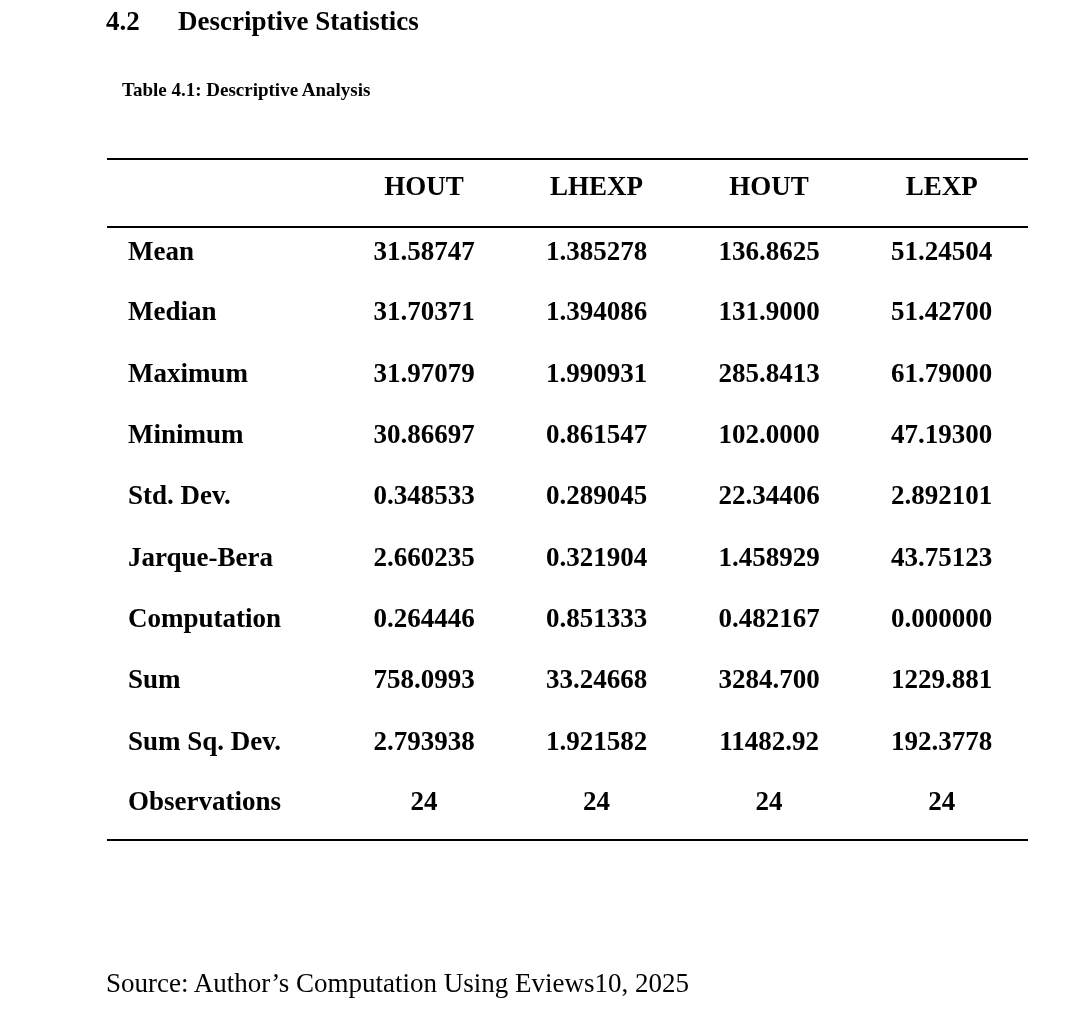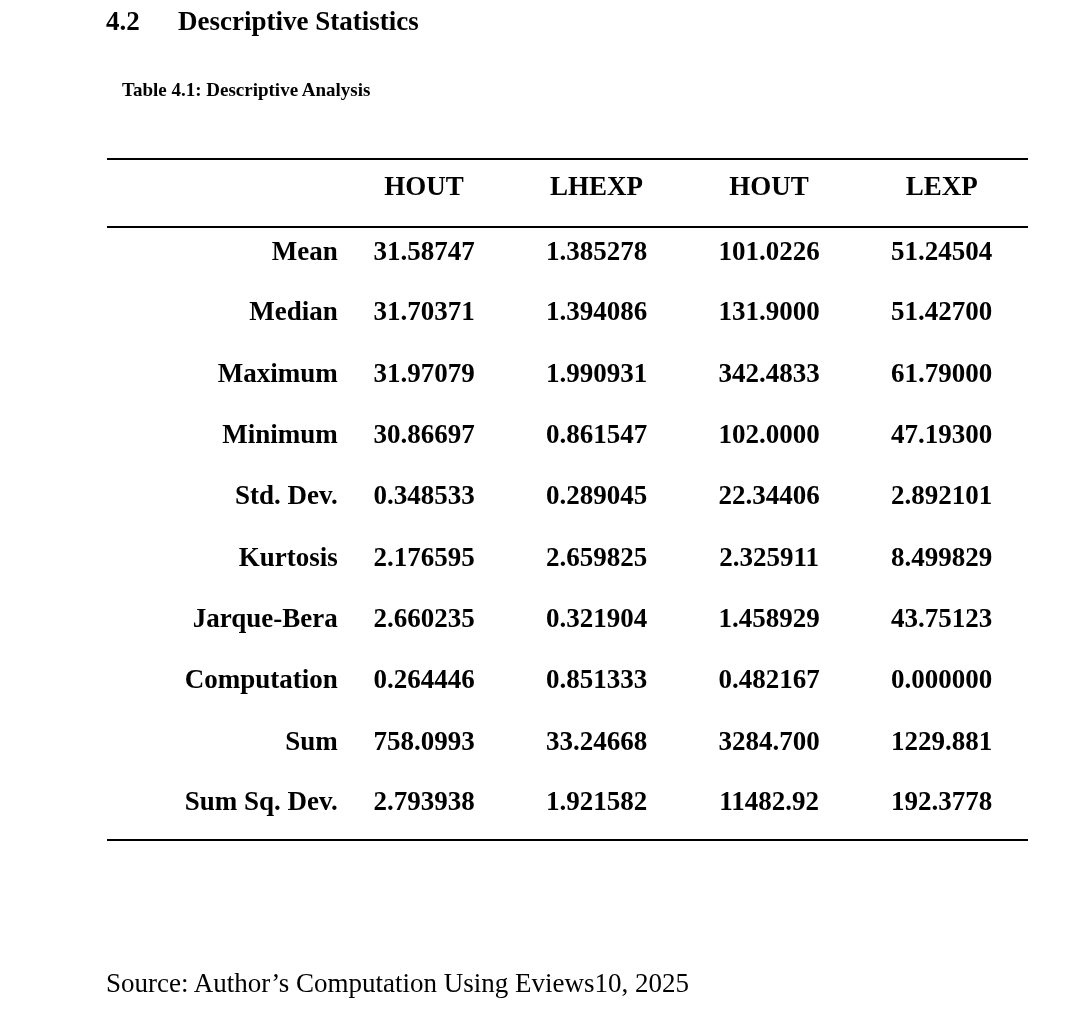--- a/index.html
+++ b/index.html
@@ -56,21 +56,21 @@
     vertical-align: middle;
     padding: 0 0 14px 0;
   }
   table.stats-table th.label-col { text-align: left; }
   table.stats-table tbody tr { height: 61.3px; }
   table.stats-table td {
     vertical-align: middle;
     padding: 0 0 14px 0;
   }
   td.label {
-    text-align: right;
+    text-align: left;
     padding-left: 21px !important;
     font-weight: bold;
   }
   td.value {
     text-align: center;
     font-weight: bold;
   }
   .source-note {
     position: absolute;
     left: 78px;
@@ -106,57 +106,50 @@
           <th>LHEXP</th>
           <th>HOUT</th>
           <th>LEXP</th>
         </tr>
     </thead>
     <tbody id="table-body">
         <tr>
           <td class="label">Mean</td>
           <td class="value">31.58747</td>
           <td class="value">1.385278</td>
-          <td class="value">101.0226</td>
+          <td class="value">136.8625</td>
           <td class="value">51.24504</td>
         </tr>
         <tr>
           <td class="label">Median</td>
           <td class="value">31.70371</td>
           <td class="value">1.394086</td>
           <td class="value">131.9000</td>
           <td class="value">51.42700</td>
         </tr>
         <tr>
           <td class="label">Maximum</td>
           <td class="value">31.97079</td>
           <td class="value">1.990931</td>
-          <td class="value">342.4833</td>
+          <td class="value">285.8413</td>
           <td class="value">61.79000</td>
         </tr>
         <tr>
           <td class="label">Minimum</td>
           <td class="value">30.86697</td>
           <td class="value">0.861547</td>
           <td class="value">102.0000</td>
           <td class="value">47.19300</td>
         </tr>
         <tr>
           <td class="label">Std. Dev.</td>
           <td class="value">0.348533</td>
           <td class="value">0.289045</td>
           <td class="value">22.34406</td>
           <td class="value">2.892101</td>
-        </tr>
-        <tr>
-          <td class="label">Kurtosis</td>
-          <td class="value">2.176595</td>
-          <td class="value">2.659825</td>
-          <td class="value">2.325911</td>
-          <td class="value">8.499829</td>
         </tr>
         <tr>
           <td class="label">Jarque-Bera</td>
           <td class="value">2.660235</td>
           <td class="value">0.321904</td>
           <td class="value">1.458929</td>
           <td class="value">43.75123</td>
         </tr>
         <tr>
           <td class="label">Computation</td>
@@ -172,18 +165,25 @@
           <td class="value">3284.700</td>
           <td class="value">1229.881</td>
         </tr>
         <tr>
           <td class="label">Sum Sq. Dev.</td>
           <td class="value">2.793938</td>
           <td class="value">1.921582</td>
           <td class="value">11482.92</td>
           <td class="value">192.3778</td>
         </tr>
+        <tr>
+          <td class="label">Observations</td>
+          <td class="value">24</td>
+          <td class="value">24</td>
+          <td class="value">24</td>
+          <td class="value">24</td>
+        </tr>
       </tbody>
   </table>
 
   <div class="source-note">Source: Author’s Computation Using Eviews10, 2025</div>
 
 </div>
 
 </body></html>

